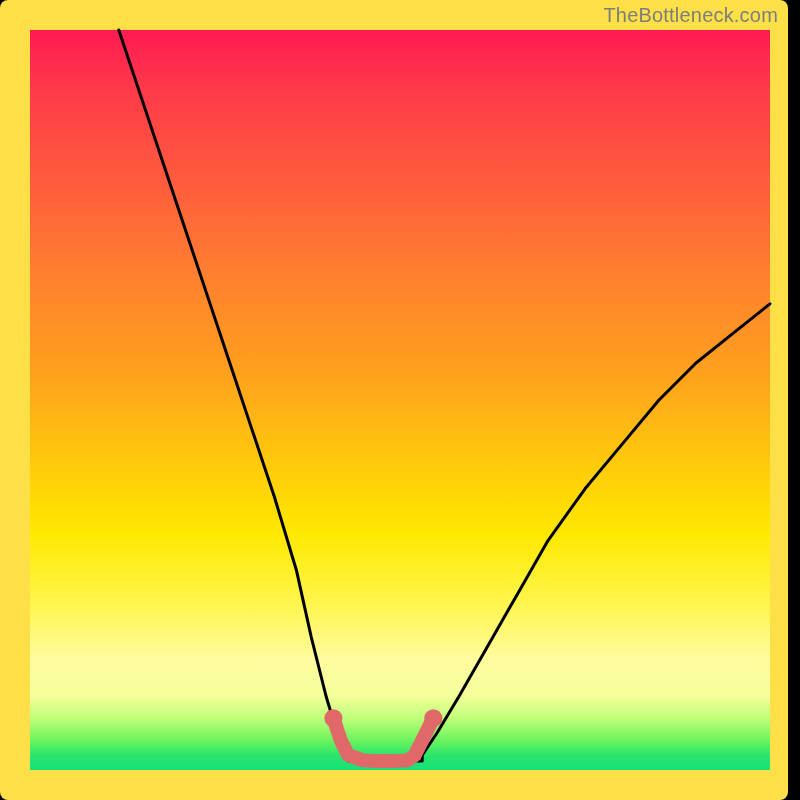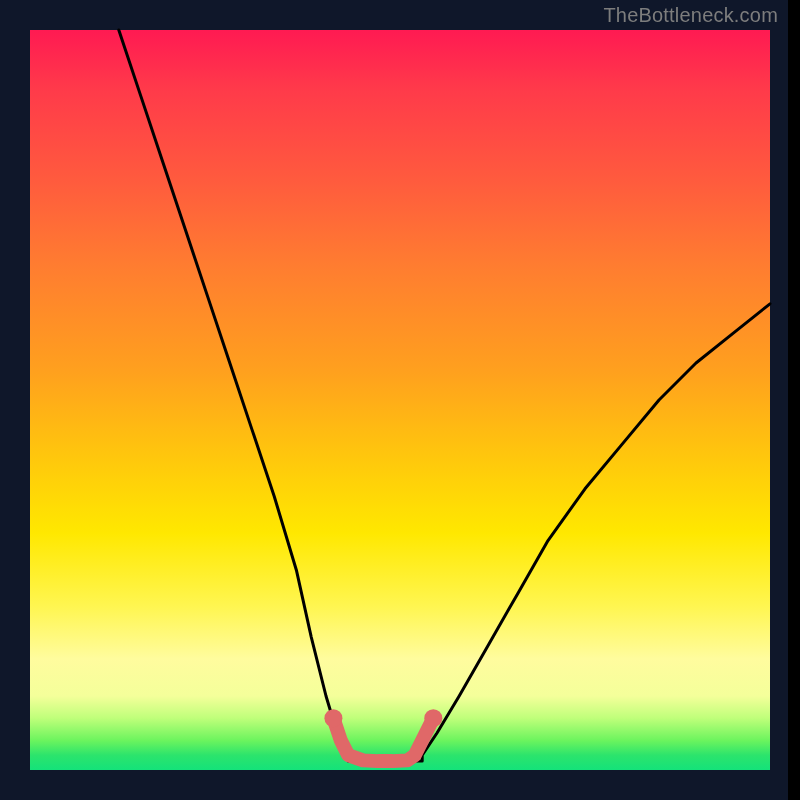--- a/index.html
+++ b/index.html
@@ -10,21 +10,22 @@
     background: #000;
     overflow: hidden;
     font-family: Arial, Helvetica, sans-serif;
   }
   .frame {
     position: absolute;
     left: 0;
     top: 0;
     width: 788px;
     height: 800px;
-    background: #0f172a;
+    background: #fde047;
+    border-radius: 8px;
   }
   .plot {
     position: absolute;
     left: 30px;
     top: 30px;
     width: 740px;
     height: 740px;
     
     background: linear-gradient(
       to bottom,

